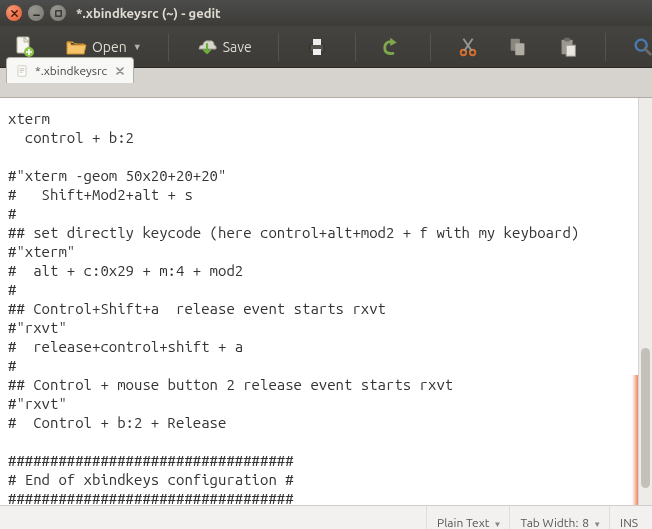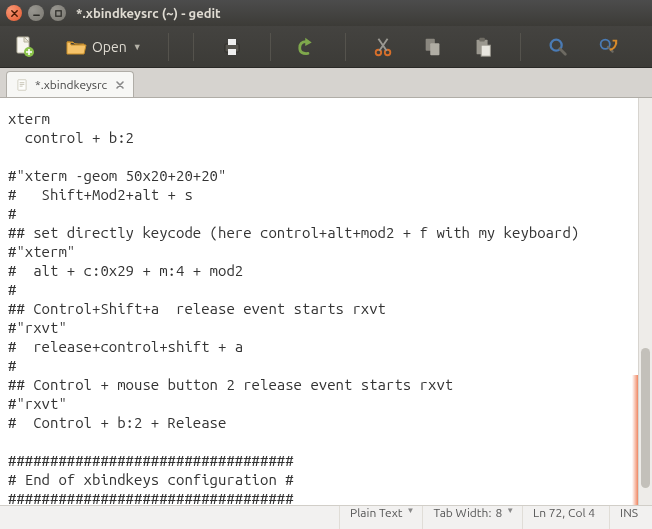--- a/index.html
+++ b/index.html
@@ -60,21 +60,21 @@
   .tool-icon.sm { width: 22px; height: 22px; }
   .drop-arrow { color:#b5b2a8; font-size:9px; margin-left:2px; }
 
   
   .tabbar {
     height: 30px;
     background: #d6d3cf;
     border-bottom: 1px solid #b0ada7;
     display: flex;
     align-items: flex-end;
-    padding: 4px 6px 0 6px;
+    padding: 4px 6px 14px 6px;
     gap: 2px;
   }
   .tab {
     display: flex; align-items: center;
     background: #f7f7f5;
     border: 1px solid #b0ada7;
     border-bottom: none;
     border-radius: 4px 4px 0 0;
     padding: 3px 6px 3px 8px;
     font-size: 12px;
@@ -118,21 +118,21 @@
   .statusbar {
     height: 24px;
     background: #f2f1f0;
     border-top: 1px solid #d1cec8;
     display:flex;
     align-items:center;
     font-size:12px;
     color:#555;
   }
   .status-spacer { flex:1; }
-  .status-item { padding: 0 14px 0 10px; display:flex; align-items:flex-start; gap:4px; height:100%; }
+  .status-item { padding: 0 14px 0 10px; display:flex; align-items:flex-end; gap:4px; height:100%; }
   .status-item.drop { padding-right:8px; }
   .status-sep-l { border-left:1px solid #e0ddd7; height:100%; }
   .small-arrow { font-size:8px; color:#888; }
 </style>
 </head>
 <body>
 
 <div class="titlebar">
   <div class="win-btn btn-close">
     <svg viewBox="0 0 10 10">
@@ -167,20 +167,29 @@
     <span class="tool-icon">
       <svg width="24" height="24" viewBox="0 0 24 24">
           <path d="M3 7 L3 19 L20 19 L22 10 L7 10 L6 7 Z" fill="#f5c36a" stroke="#c98f2b"></path>
           <path d="M3 7 L9 7 L11 9 L20 9 L20 10" fill="#e8a843" stroke="#c98f2b"></path>
         </svg>
     </span>
     <span>Open</span>
     <span class="drop-arrow">▼</span>
   </div>
   <div class="tool-sep"></div>
+  <div class="tool-btn">
+    <span class="tool-icon">
+      <svg width="24" height="24" viewBox="0 0 24 24">
+          <path d="M4 14 Q4 10 8 10 Q9 5 14 6 Q19 5 19 10 Q22 11 21 14 Z" fill="#d9d6cd" stroke="#a8a494"></path>
+          <path d="M12 9 L12 18 M9 15 L12 18 L15 15" fill="none" stroke="#6baf3a" stroke-width="2.2" stroke-linecap="round" stroke-linejoin="round"></path>
+        </svg>
+    </span>
+    <span>Save</span>
+  </div>
   <div class="tool-sep"></div>
   <div class="tool-btn">
     <span class="tool-icon">
       <svg width="24" height="24" viewBox="0 0 24 24">
           <rect x="5" y="9" width="14" height="8" rx="1" fill="#55534d" stroke="#2e2d29"></rect>
           <rect x="8" y="4" width="8" height="6" fill="#eee"></rect>
           <rect x="8" y="14" width="8" height="6" fill="#eee"></rect>
         </svg>
     </span>
   </div>
@@ -292,18 +301,15 @@
   <div class="status-item drop status-sep-l">
     <span>Plain Text</span>
     <span class="small-arrow">▼</span>
   </div>
   <div class="status-item drop status-sep-l">
     <span>Tab Width:</span>
     <span>8</span>
     <span class="small-arrow">▼</span>
   </div>
   <div class="status-item status-sep-l">
-    <span>Ln 72, Col 4</span>
-  </div>
-  <div class="status-item status-sep-l">
     <span>INS</span>
   </div>
 </div>
 
 </body></html>

